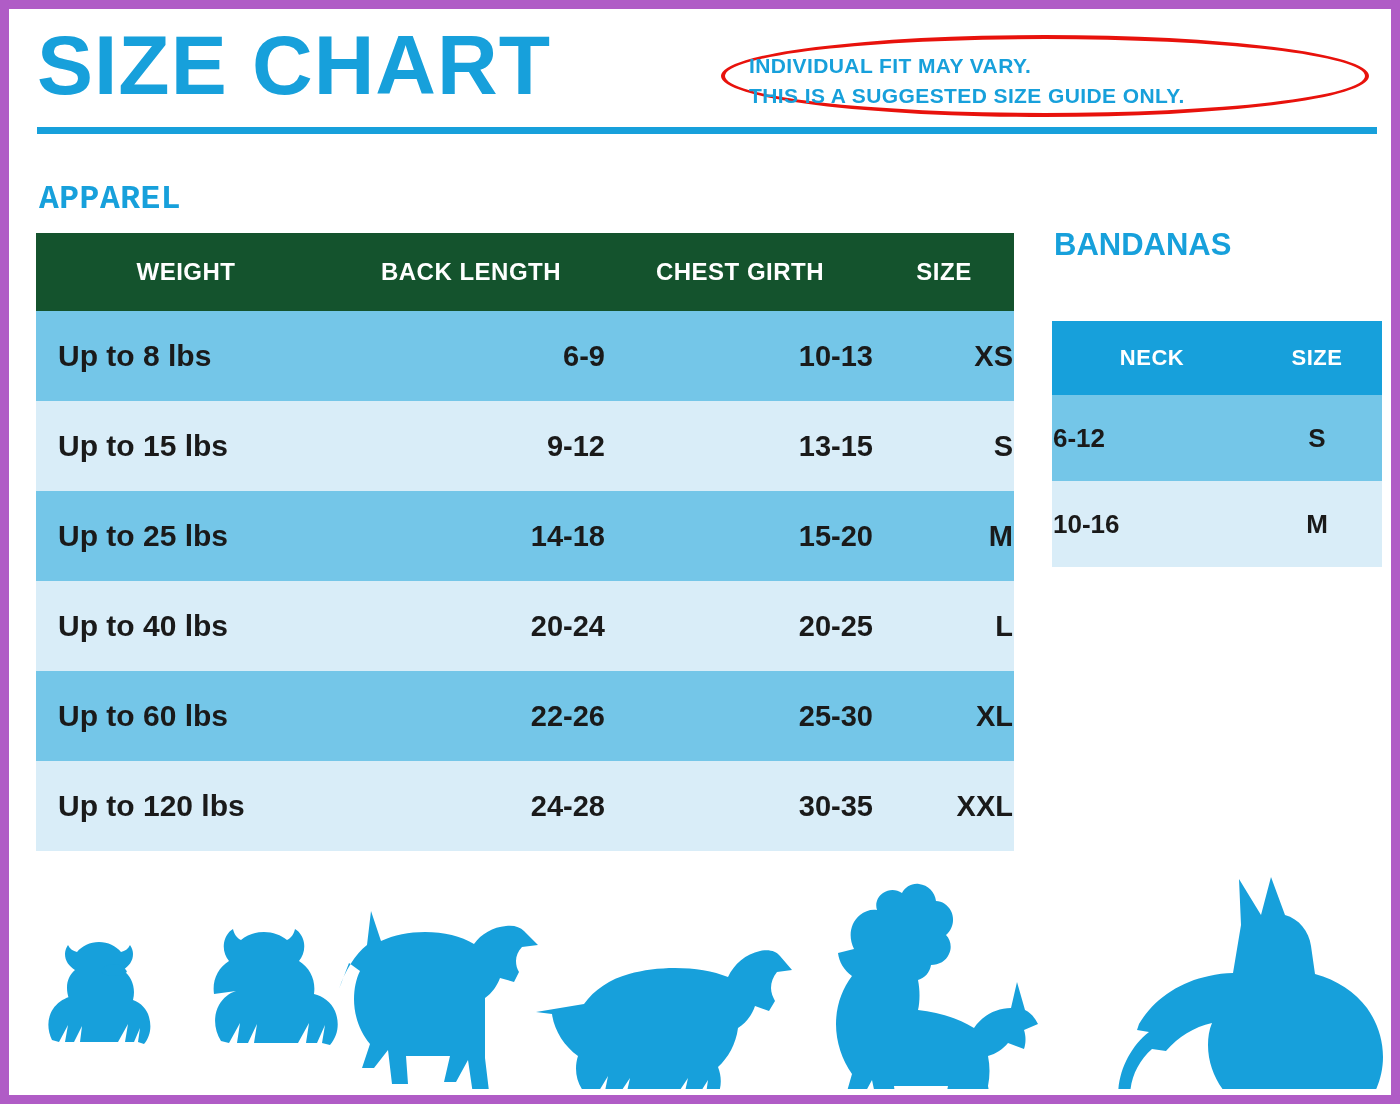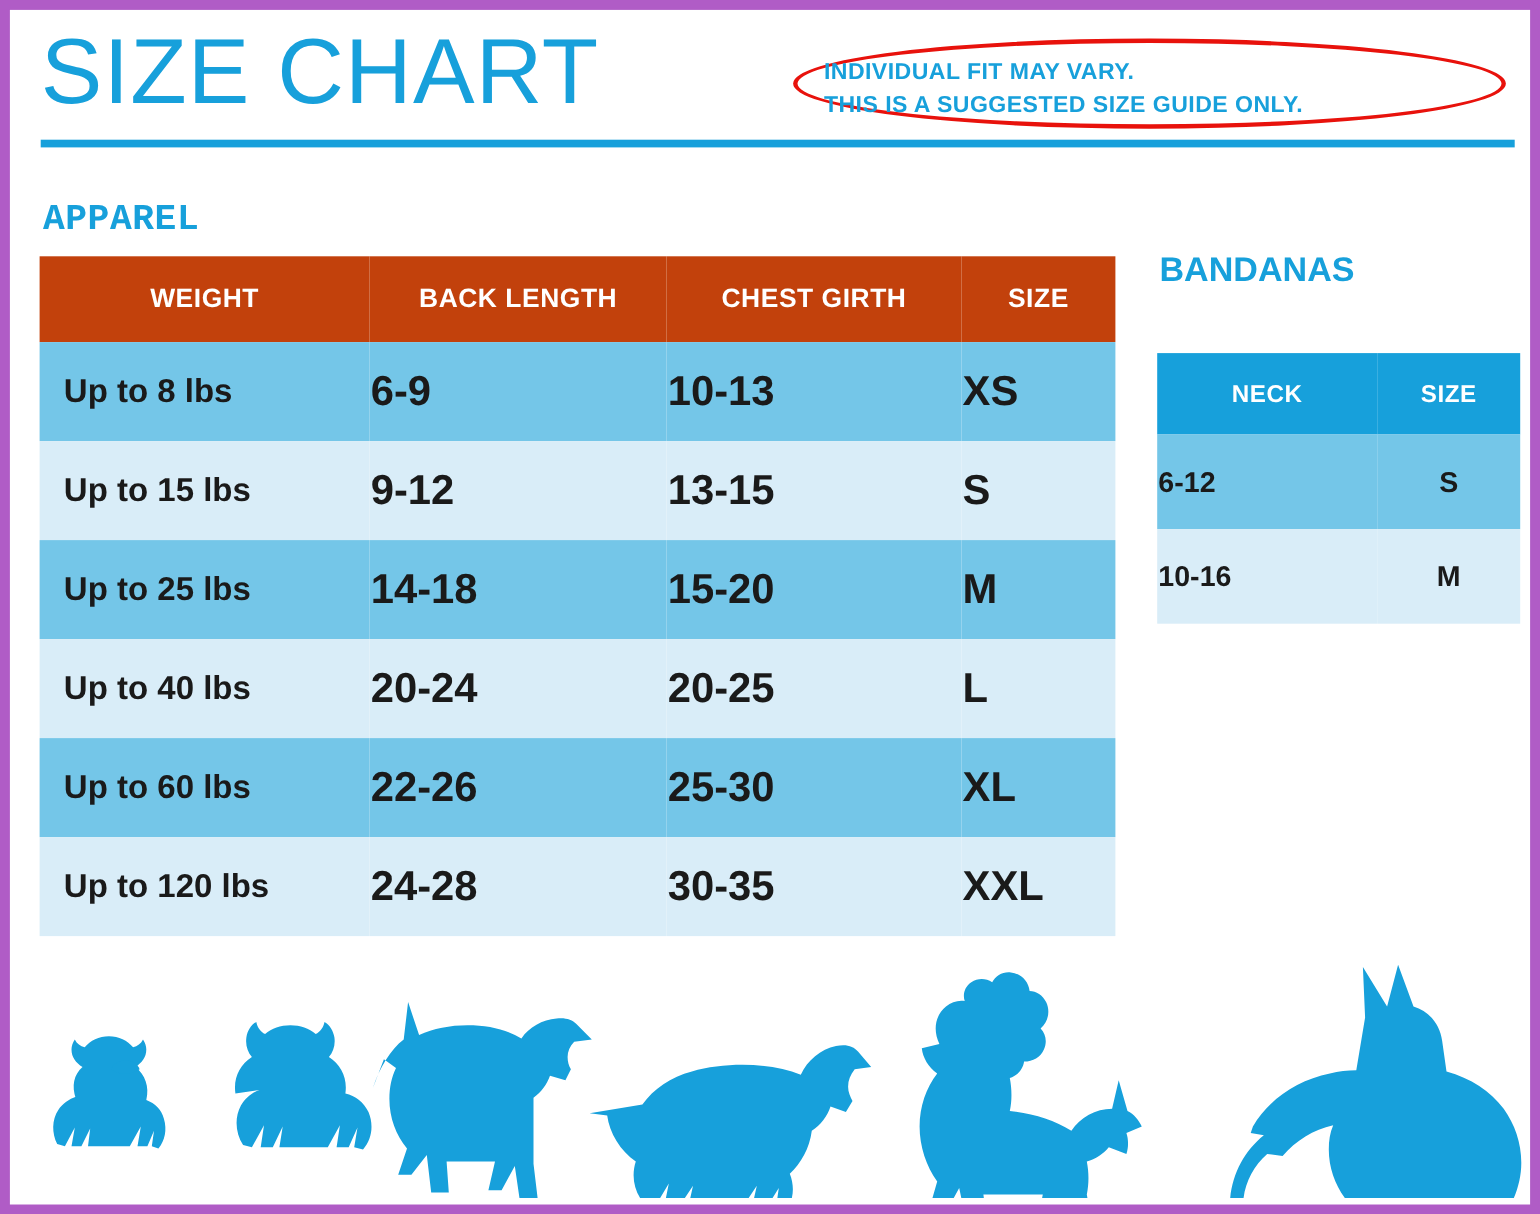--- a/index.html
+++ b/index.html
@@ -30,21 +30,21 @@
   
   .header {
     position: relative;
     height: 125px;
   }
   .title {
     position: absolute;
     left: 28px;
     top: 14px;
     font-size: 84px;
-    font-weight: normal;
+    font-weight: bold;
     color: #17a0db;
     letter-spacing: 1px;
     line-height: 1;
     white-space: nowrap;
   }
   .notice {
     position: absolute;
     left: 712px;
     top: 26px;
     width: 648px;
@@ -99,33 +99,33 @@
   
   .apparel-table {
     position: absolute;
     left: 27px;
     top: 224px;
     width: 978px;
     border-collapse: collapse;
     table-layout: fixed;
   }
   .apparel-table th {
-    background: #c2410c;
+    background: #14532d;
     color: #ffffff;
     font-size: 24px;
     font-weight: bold;
     height: 76px;
     letter-spacing: 0.5px;
   }
   .apparel-table td {
     height: 88px;
-    font-size: 38px;
+    font-size: 29px;
     font-weight: bold;
     color: #1a1a1a;
-    text-align: left;
+    text-align: right;
   }
   .apparel-table tbody tr:nth-child(odd) td { background: #74c6e8; }
   .apparel-table tbody tr:nth-child(even) td { background: #d9edf8; }
   .apparel-table td.weight {
     text-align: left;
     padding-left: 22px;
     font-size: 30px;
     margin-top: 15px;
   }
   .col-weight { width: 300px; }

